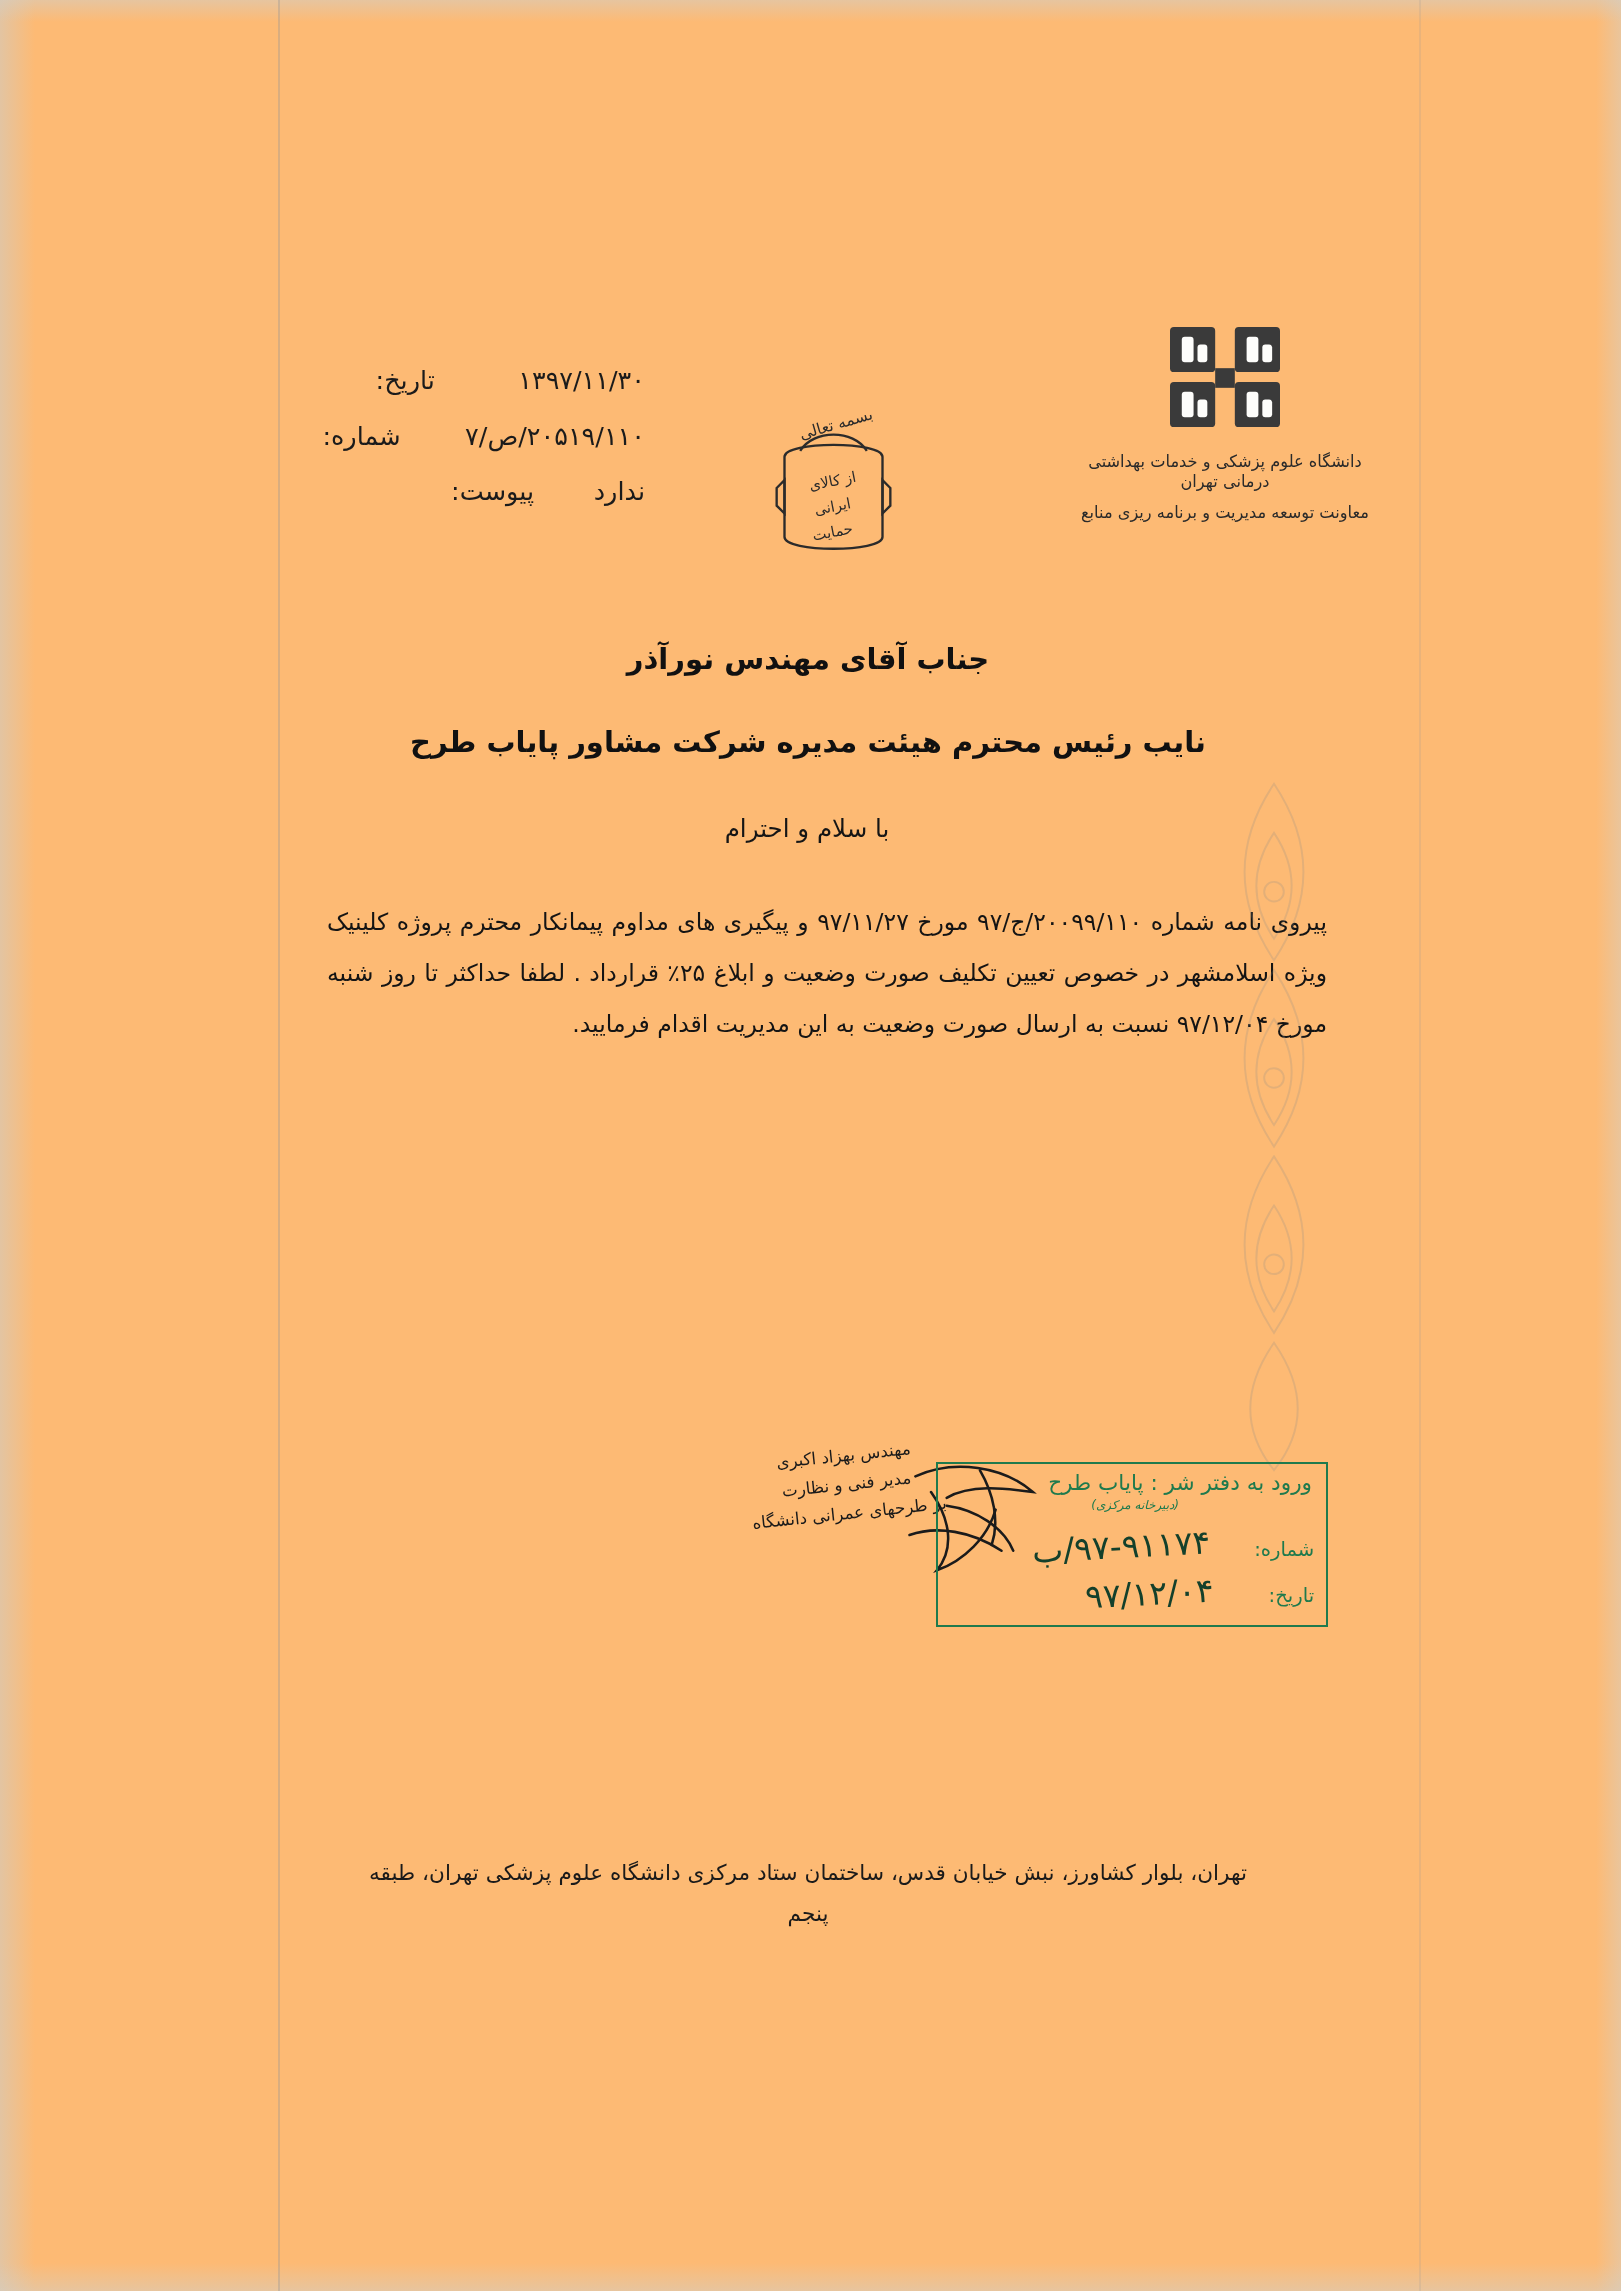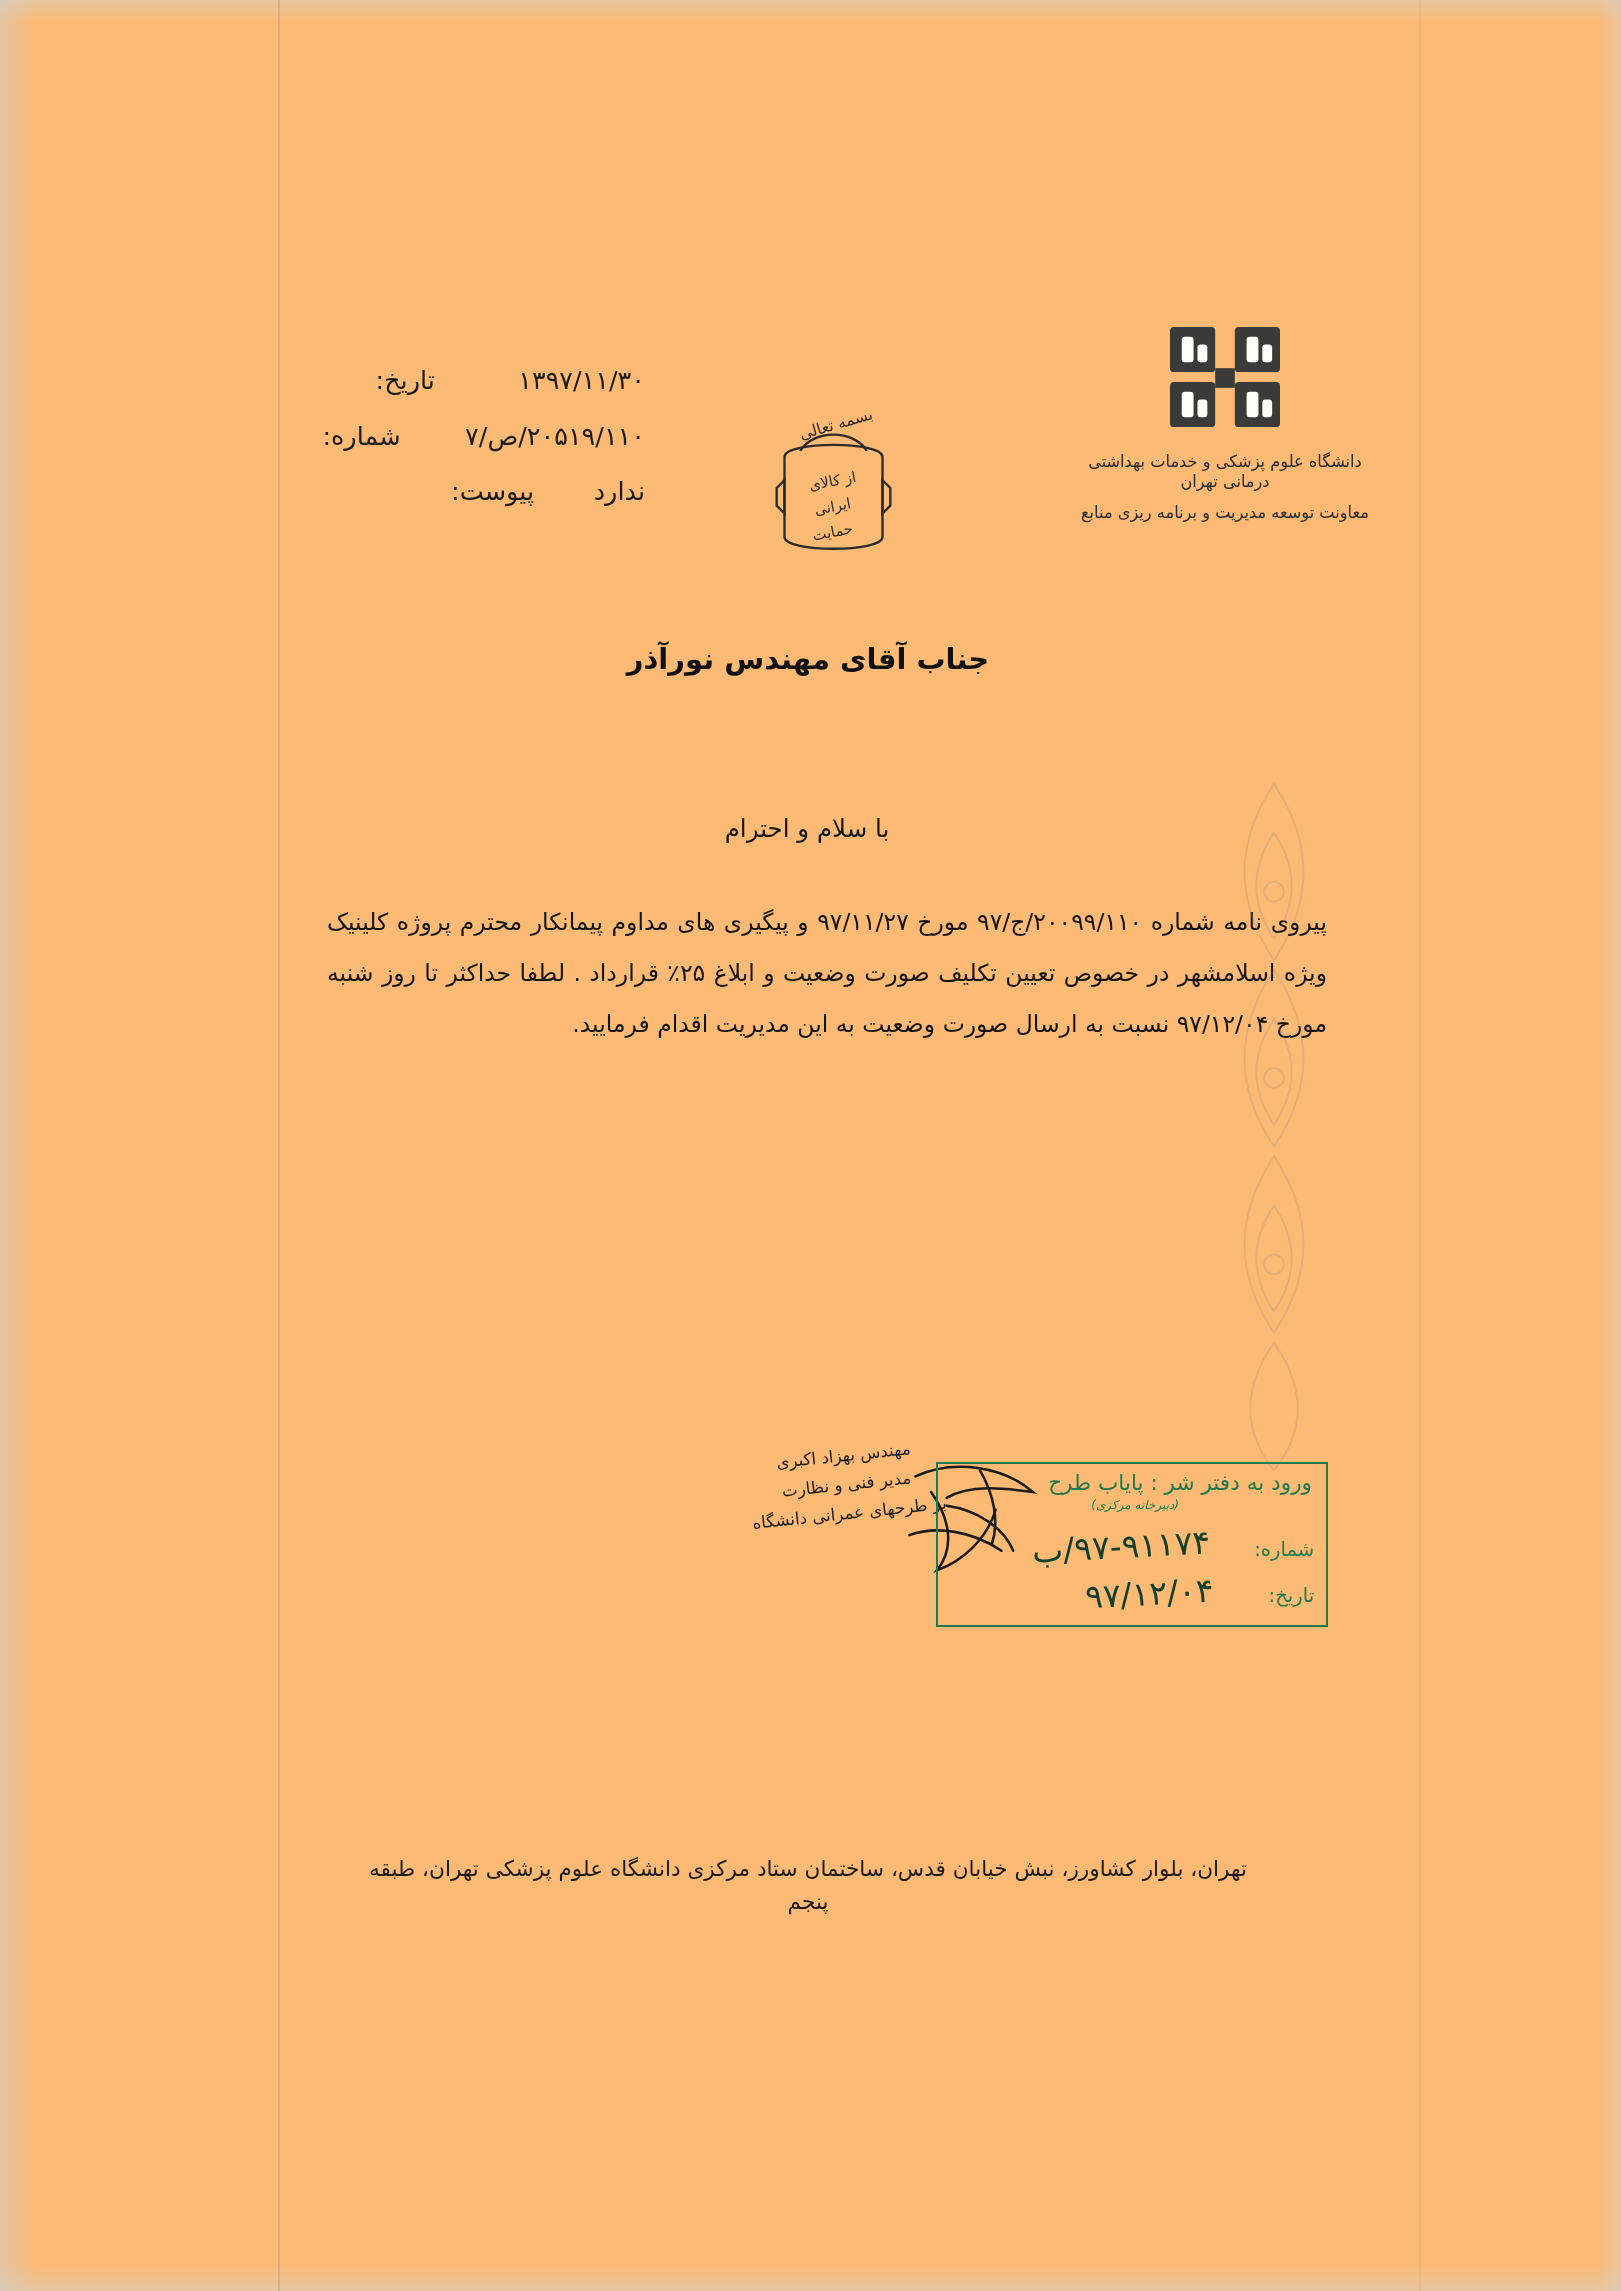--- a/index.html
+++ b/index.html
@@ -251,21 +251,21 @@
   .stamp-hand-date { top: 110px; left: 147px; }
 
   
   .footer {
     position: absolute;
     top: 1852px;
     right: 372px;
     width: 882px;
     text-align: center;
     font-size: 21.6px;
-    line-height: 33px;
+    line-height: 41px;
     color: #1a1a1a;
     direction: rtl;
   }
   .footer .ltr {
     direction: ltr;
     unicode-bidi: embed;
     display: inline-block;
   }
 </style>
 </head>
@@ -338,20 +338,21 @@
           <rect x="100" y="78" width="10" height="18" rx="3"></rect>
         </g>
         <rect x="52" y="46" width="20" height="20" fill="#3a3a3a"></rect>
       </svg>
     </div>
     <div class="logo-line1">دانشگاه علوم پزشکی و خدمات بهداشتی درمانی تهران</div>
     <div class="logo-line2">معاونت توسعه مدیریت و برنامه ریزی منابع</div>
   </div>
 
   <div class="addressee">جناب آقای مهندس نورآذر</div>
+  <div class="addressee-2">نایب رئیس محترم هیئت مدیره شرکت مشاور پایاب طرح</div>
   <div class="salutation">با سلام و احترام</div>
 
   <div class="body-text">
     <p>پیروی نامه شماره ۲۰۰۹۹/۱۱۰/ج/۹۷ مورخ ۹۷/۱۱/۲۷  و پیگیری های مداوم پیمانکار محترم پروژه کلینیک ویژه اسلامشهر در خصوص تعیین تکلیف صورت وضعیت و ابلاغ ۲۵٪ قرارداد . لطفا حداکثر تا روز شنبه مورخ ۹۷/۱۲/۰۴ نسبت به ارسال صورت وضعیت به این مدیریت اقدام فرمایید.</p>
   </div>
 
   <div class="ornament">
     <svg width="118" height="706" viewBox="0 0 120 720" aria-hidden="true">
       <g fill="none" stroke="#8a8a86" stroke-width="2">
         <path d="M60 10 C20 70, 20 130, 60 190 C100 130, 100 70, 60 10 Z"></path>

